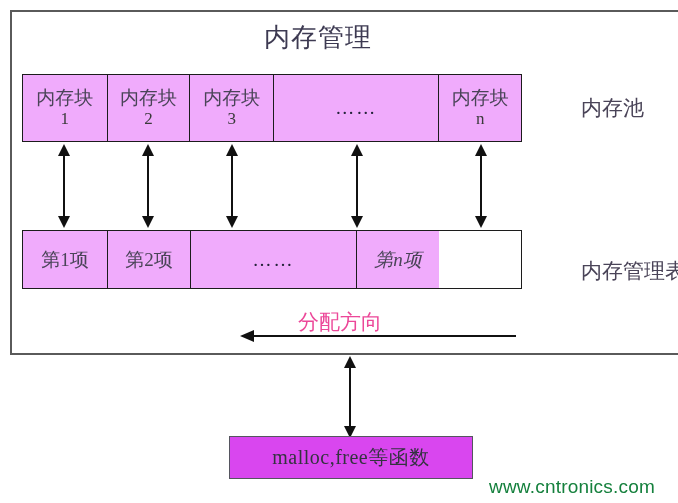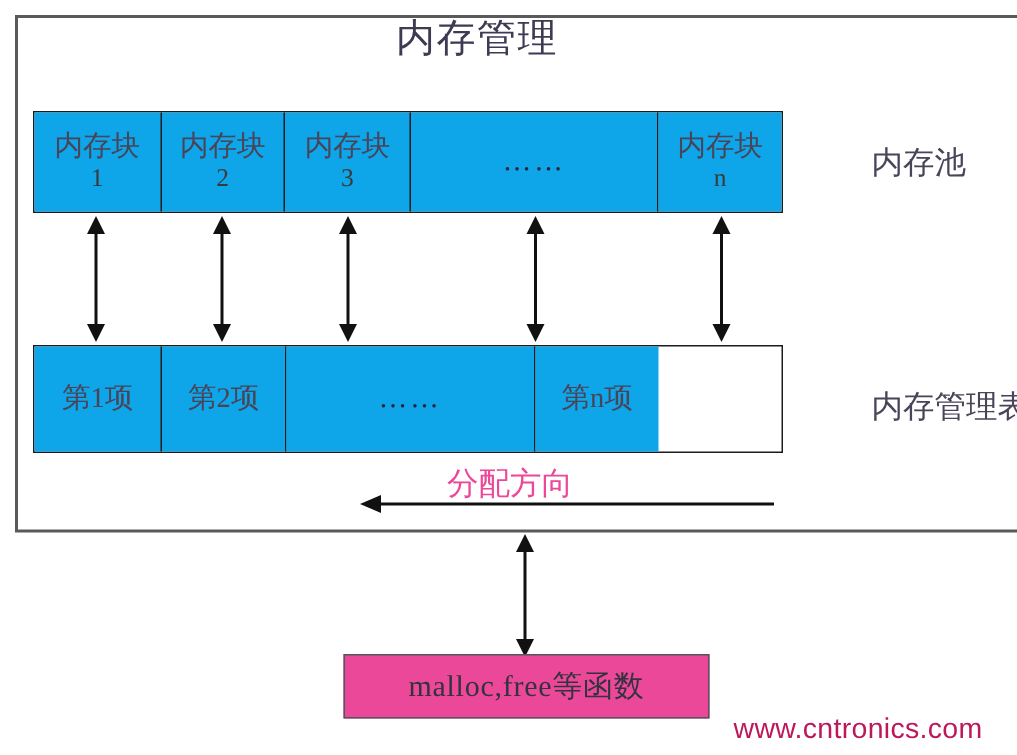--- a/index.html
+++ b/index.html
@@ -25,65 +25,65 @@
     height: 345px;
     border: 2px solid #5a5a5a;
     box-sizing: border-box;
     background: #ffffff;
   }
 
   
   .diagram-title {
     position: absolute;
     left: 0;
-    top: 12px;
+    top: 24px;
     width: 636px;
     text-align: center;
     font-size: 26px;
     line-height: 1.1;
     color: #3d3a52;
     letter-spacing: 1px;
     white-space: nowrap;
   }
 
   
   .cell-row {
     position: absolute;
     display: flex;
     border: 1.6px solid #1c1c1c;
     box-sizing: border-box;
     background: #ffffff;
   }
   .cell-row.pool  { left: 22px; top: 74px;  width: 500px; height: 68px; }
-  .cell-row.table { left: 22px; top: 230px; width: 500px; height: 72px; }
+  .cell-row.table { left: 22px; top: 230px; width: 500px; height: 59px; }
 
   .cell {
     box-sizing: border-box;
     border-right: 1.6px solid #1c1c1c;
     display: flex;
     flex-direction: column;
     align-items: center;
     justify-content: center;
     color: #4a4458;
-    background: #0ea5e9;
+    background: #f0abfc;
     overflow: hidden;
   }
   .cell:last-child { border-right: none; }
 
   
   .cell-row.pool  .cell.c1 { width: 85px; }
   .cell-row.pool  .cell.c2 { width: 83px; }
   .cell-row.pool  .cell.c3 { width: 84px; }
   .cell-row.pool  .cell.c4 { width: 166px; }
   .cell-row.pool  .cell.c5 { width: 82px; }
   .cell-row.table .cell.c1 { width: 85px; }
   .cell-row.table .cell.c2 { width: 83px; }
   .cell-row.table .cell.c3 { width: 84px; }
   .cell-row.table .cell.c4 { width: 166px; }
-  .cell-row.table .cell.c5 { width: 82px; }
+  .cell-row.table .cell.c5 { width: 82px; font-style: italic; }
 
   .cell .line-main {
     font-size: 19px;
     line-height: 22px;
     color: #4a4458;
     white-space: nowrap;
   }
   .cell .line-sub {
     font-size: 17px;
     line-height: 20px;
@@ -207,38 +207,38 @@
 
   
   .func-box {
     position: absolute;
     left: 229px;
     top: 436px;
     width: 244px;
     height: 43px;
     border: 1.8px solid #55555f;
     box-sizing: border-box;
-    background: #ec4899;
+    background: #d946ef;
     display: flex;
     align-items: center;
     justify-content: center;
     font-size: 20px;
     color: #33333f;
     letter-spacing: 0.5px;
     white-space: nowrap;
   }
 
   
   .watermark {
     position: absolute;
     left: 489px;
     top: 476px;
     font-family: "Liberation Sans", "DejaVu Sans", sans-serif;
     font-size: 19px;
-    color: #be185d;
+    color: #15803d;
     letter-spacing: 0.2px;
     white-space: nowrap;
   }
 </style>
 </head>
 <body>
 
 <div id="page">
 
   <div class="outer-frame"></div>

